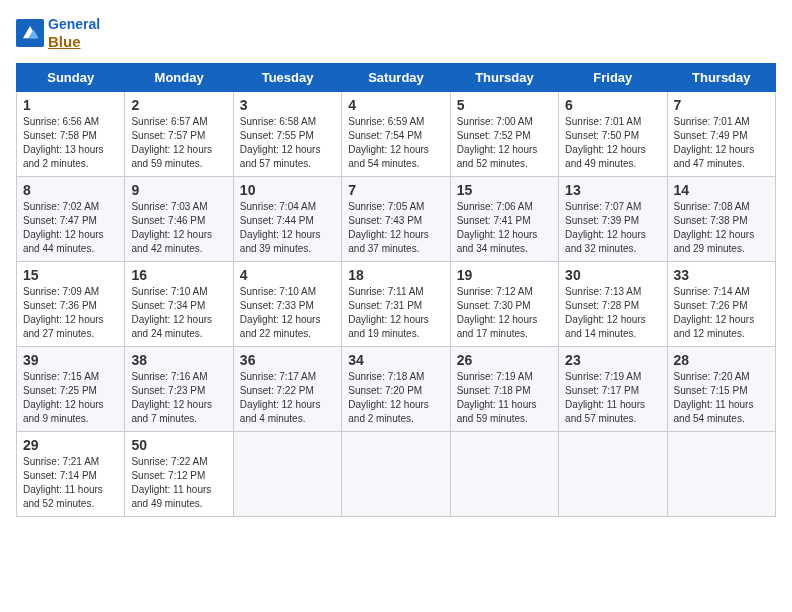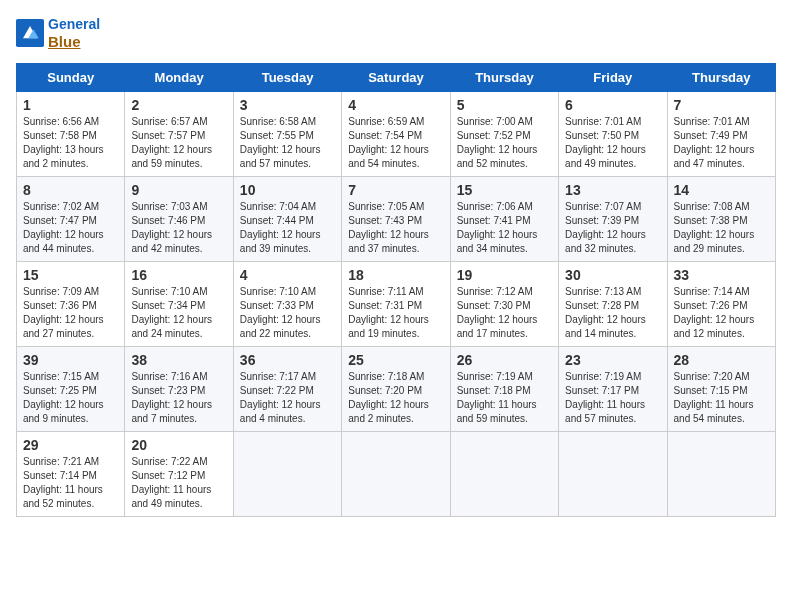--- a/index.html
+++ b/index.html
@@ -257,21 +257,21 @@
           Sunrise: 7:16 AM<br>Sunset: 7:23 PM<br>Daylight: 12 hours and 7 minutes.
         </div>
       </td>
         <td>
         <span class="day-num">36</span>
         <div class="day-info">
           Sunrise: 7:17 AM<br>Sunset: 7:22 PM<br>Daylight: 12 hours and 4 minutes.
         </div>
       </td>
         <td>
-        <span class="day-num">25</span>
+        <span class="day-num">34</span>
         <div class="day-info">
           Sunrise: 7:18 AM<br>Sunset: 7:20 PM<br>Daylight: 12 hours and 2 minutes.
         </div>
       </td>
         <td>
         <span class="day-num">26</span>
         <div class="day-info">
           Sunrise: 7:19 AM<br>Sunset: 7:18 PM<br>Daylight: 11 hours and 59 minutes.
         </div>
       </td>
@@ -289,21 +289,21 @@
       </td>
       </tr>
       <tr>
         <td>
         <span class="day-num">29</span>
         <div class="day-info">
           Sunrise: 7:21 AM<br>Sunset: 7:14 PM<br>Daylight: 11 hours and 52 minutes.
         </div>
       </td>
         <td>
-        <span class="day-num">20</span>
+        <span class="day-num">50</span>
         <div class="day-info">
           Sunrise: 7:22 AM<br>Sunset: 7:12 PM<br>Daylight: 11 hours and 49 minutes.
         </div>
       </td>
         <td class="empty-cell"></td>
         <td class="empty-cell"></td>
         <td class="empty-cell"></td>
         <td class="empty-cell"></td>
         <td class="empty-cell"></td>
       </tr>

